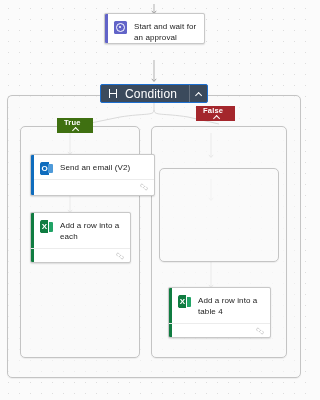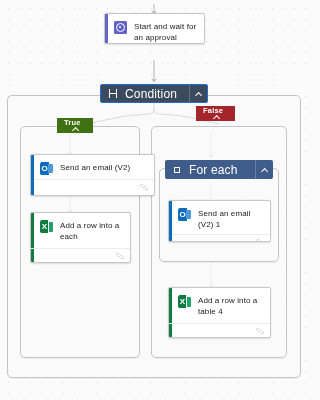--- a/index.html
+++ b/index.html
@@ -428,47 +428,21 @@
       <svg class="chain-icon" viewBox="0 0 16 16">
         <g fill="none" stroke="#8a8a8a" stroke-width="1.5" stroke-linecap="round">
           <path d="M6.5 9.5 L9.5 6.5"></path>
           <path d="M9 11.5 L10.8 13.3 A2.6 2.6 0 0 0 14.4 9.7 L12.6 7.9"></path>
           <path d="M7 4.5 L5.2 2.7 A2.6 2.6 0 0 0 1.6 6.3 L3.4 8.1"></path>
         </g>
       </svg>
     </div>
   </div>
 
-  <div class="scope-header" id="foreach-node">
-    <span class="sh-icon"></span>
-    <span class="sh-label">For each</span>
-    <span class="sh-collapse">
-      <span class="chevron"></span>
-    </span>
-  </div>
-
-  <div class="node" style="left:168px; top:200px; width:103px; height:42px;">
-    <div class="accent" style="background:#0f6cbd;"></div>
-    <div class="node-body">
-      <div class="node-icon ico-outlook">
-        <span class="o-left"></span>
-          <span class="o-right"></span>
-      </div>
-      <div class="node-label">Send an email (V2) 1</div>
-    </div>
-    <div class="node-footer">
-      <svg class="chain-icon" viewBox="0 0 16 16">
-        <g fill="none" stroke="#8a8a8a" stroke-width="1.5" stroke-linecap="round">
-          <path d="M6.5 9.5 L9.5 6.5"></path>
-          <path d="M9 11.5 L10.8 13.3 A2.6 2.6 0 0 0 14.4 9.7 L12.6 7.9"></path>
-          <path d="M7 4.5 L5.2 2.7 A2.6 2.6 0 0 0 1.6 6.3 L3.4 8.1"></path>
-        </g>
-      </svg>
-    </div>
-  </div>
+
 
   <div class="node" style="left:168px; top:287px; width:103px; height:51px;">
     <div class="accent" style="background:#107c41;"></div>
     <div class="node-body">
       <div class="node-icon ico-excel">
         <span class="x-left"></span>
           <span class="x-right"></span>
       </div>
       <div class="node-label">Add a row into a table 4</div>
     </div>

